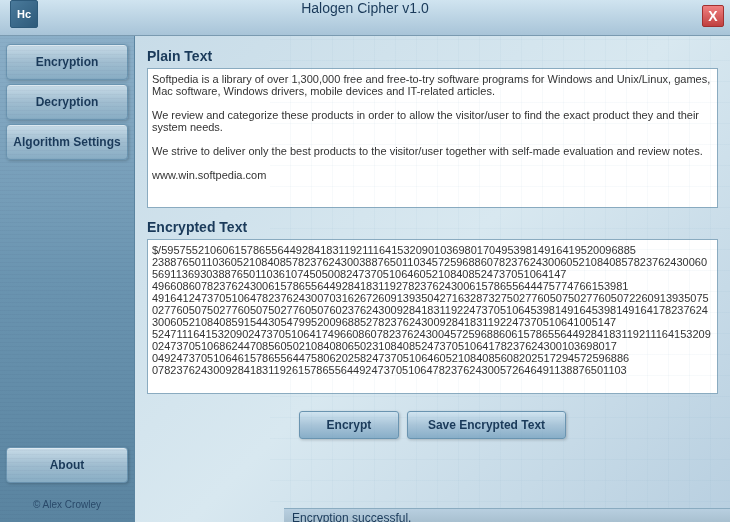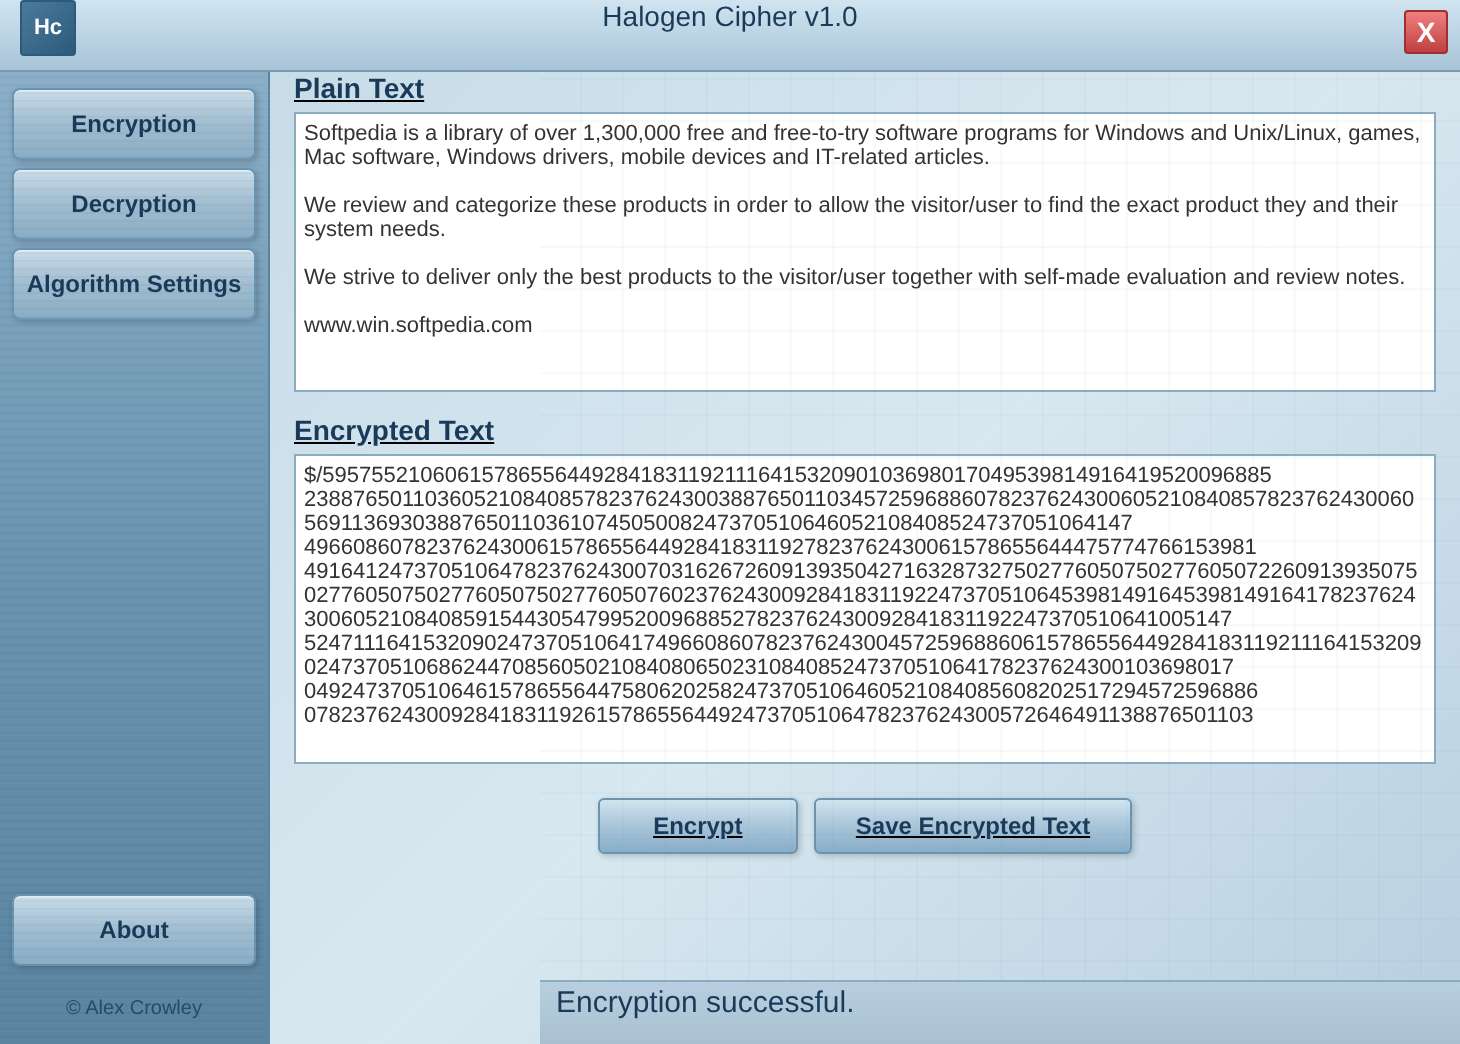--- a/index.html
+++ b/index.html
@@ -107,25 +107,24 @@
       font-size: 10px;
       color: #2a4a6a;
       text-align: center;
       padding: 4px 2px;
     }
 
     
     .content-area {
       flex: 1;
       background: linear-gradient(135deg, #c8dce8 0%, #d8e8f0 50%, #b8cfe0 100%);
-      padding: 0 12px;
+      padding: 12px 12px;
       display: flex;
       flex-direction: column;
       gap: 8px;
-      text-decoration: underline;
     }
 
     .section-label {
       font-size: 14px;
       font-weight: bold;
       color: #1a3a5a;
       margin-bottom: 4px;
     }
 
     
@@ -146,27 +145,27 @@
       color: #1a3a5a;
       cursor: pointer;
       box-shadow: 1px 1px 3px rgba(0,0,0,0.2);
       min-width: 100px;
     }
 
     
     .status-bar {
       position: absolute;
       bottom: 0;
-      left: 135px;
+      left: 149px;
       right: 0;
-      height: 32px;
+      height: 14px;
       background: linear-gradient(to bottom, #b8cfe0, #a8c0d0);
       border-top: 1px solid #8aaBc0;
       padding: 2px 8px;
-      font-size: 15px;
+      font-size: 12px;
       color: #1a3a5a;
     }
 
     .plain-textarea {
       width: 100%;
       height: 140px;
       border: 1px solid #8aaBc0;
       background: white;
       resize: none;
       font-size: 11px;

